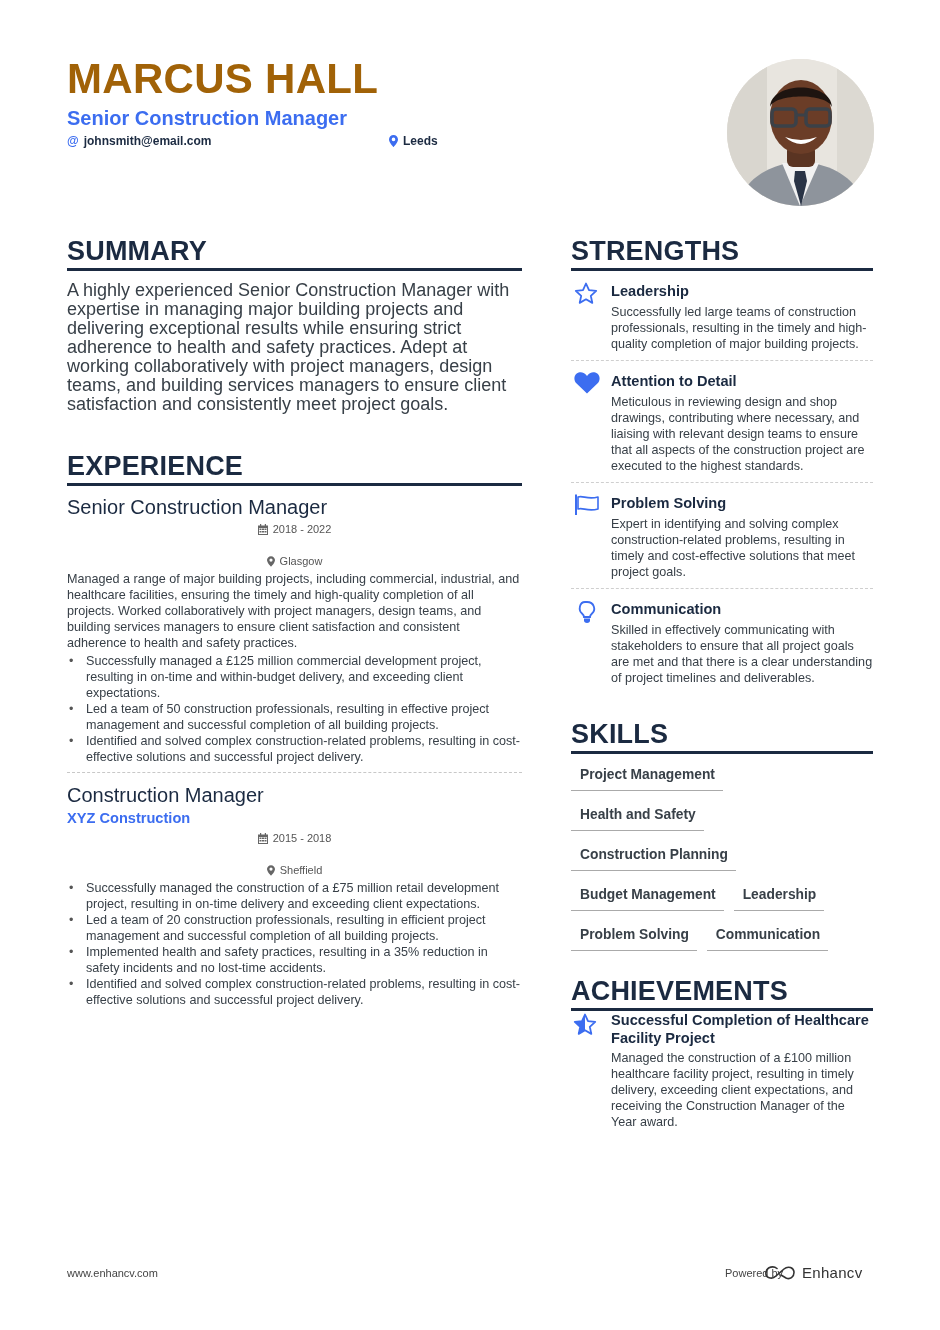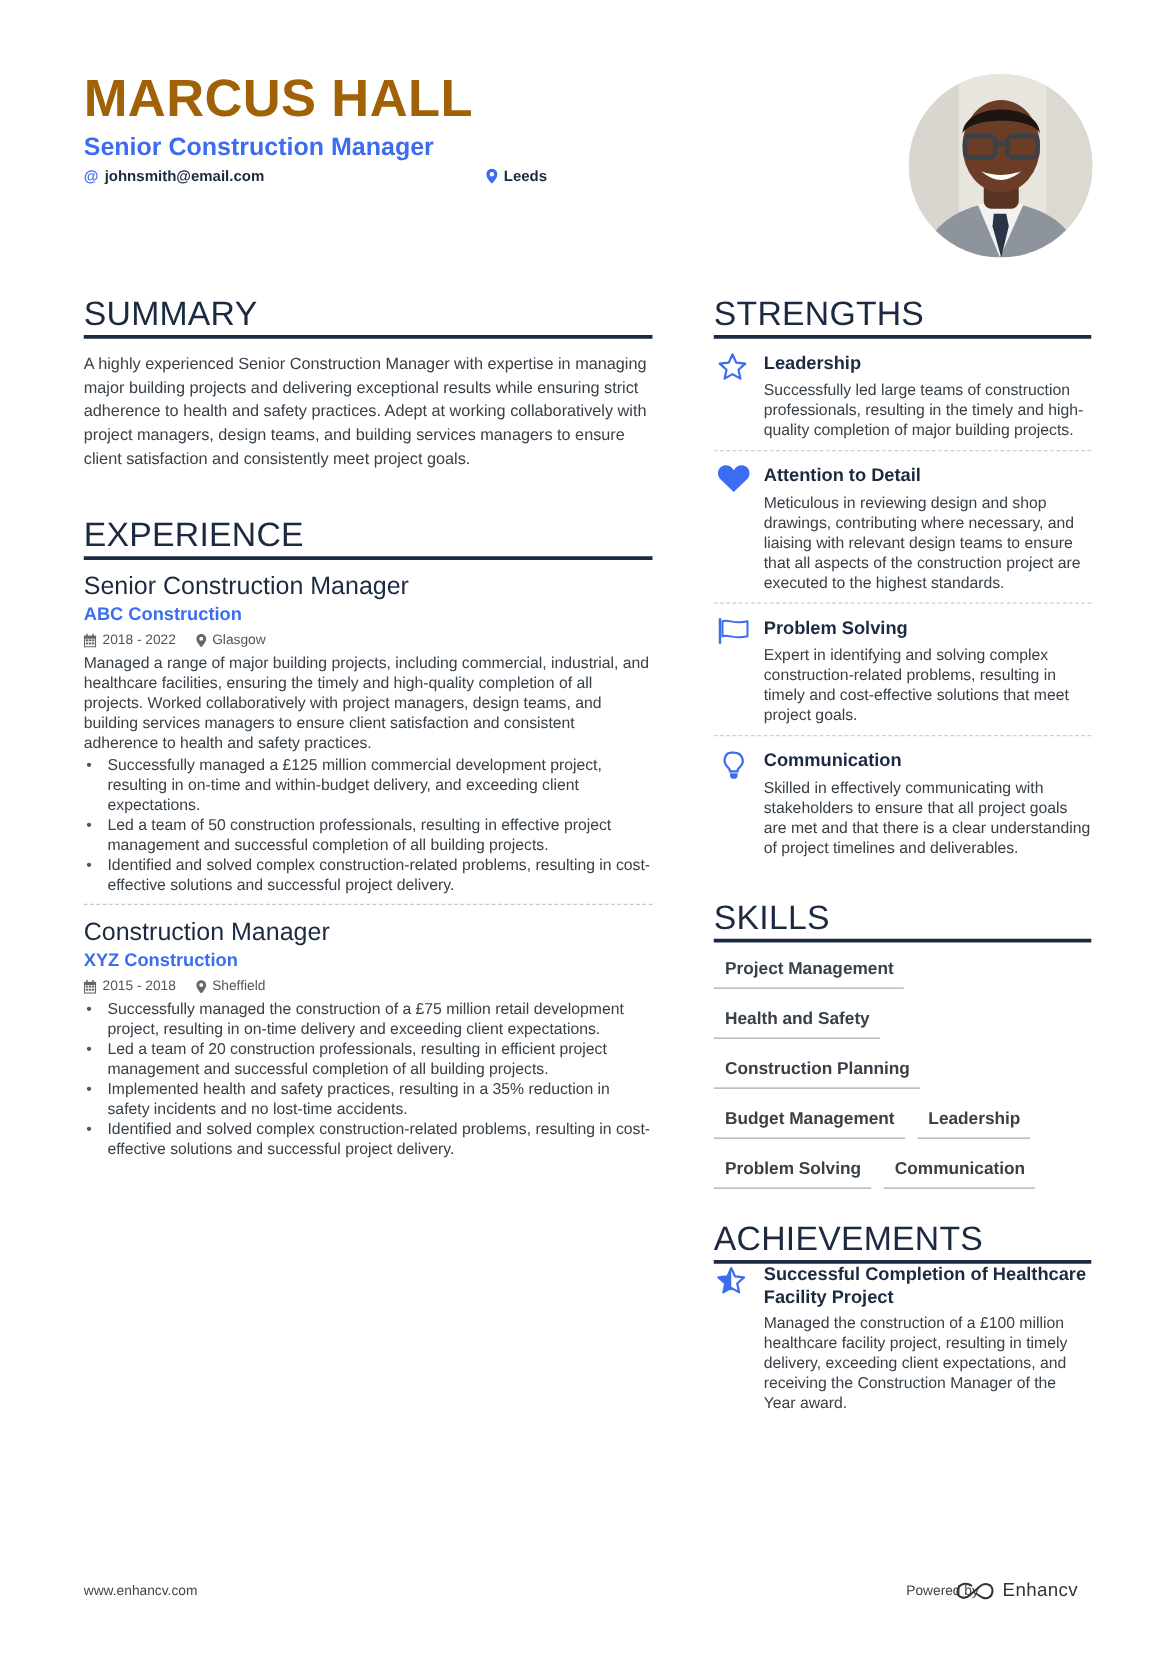--- a/index.html
+++ b/index.html
@@ -13,26 +13,26 @@
   .contact { position: absolute; top: 0; display: flex; align-items: center; gap: 5px; }
   .contact.email { left: 0; }
   .contact.loc { left: 322px; }
   .contact .ic { color: #3c6df0; font-size: 12px; }
 
   .photo { position: absolute; left: 727px; top: 59px; width: 147px; height: 147px; border-radius: 50%; overflow: hidden; background: #e9e6e0; }
 
   .col-left { position: absolute; left: 67px; top: 236px; width: 455px; }
   .col-right { position: absolute; left: 571px; top: 236px; width: 302px; }
 
-  .sec-title { font-size: 27px; font-weight: 400; color: #1b2a41; line-height: 30px; padding-bottom: 2px; border-bottom: 3px solid #1b2a41; letter-spacing: 0.2px; }
-  .para { font-size: 13px; line-height: 19px; color: #384048; margin-top: 10px; }
+  .sec-title { font-size: 27px; font-weight: 700; color: #1b2a41; line-height: 30px; padding-bottom: 2px; border-bottom: 3px solid #1b2a41; letter-spacing: 0.2px; }
+  .para { font-size: 18px; line-height: 19px; color: #384048; margin-top: 10px; }
 
   .job-title { font-size: 20px; color: #1b2a41; line-height: 24px; margin-top: 9px; }
   .company { font-size: 14.6px; font-weight: 700; color: #3c6df0; line-height: 20px; margin-top: 1px; }
-  .meta { display: flex; align-items: center; gap: 16px; font-size: 11px; color: #555; margin-top: 2px; line-height: 16px; }
+  .meta { display: flex; align-items: center; gap: 16px; font-size: 11px; color: #555; margin-top: 2px; line-height: 16px; flex-direction: column; }
   .meta span { display: inline-flex; align-items: center; gap: 5px; }
   .job-desc { font-size: 12.6px; line-height: 16px; color: #384048; margin-top: 2px; }
   .bullets { list-style: none; margin-top: 2px; }
   .bullets li { position: relative; padding-left: 19px; font-size: 12.6px; line-height: 16px; color: #384048; }
   .bullets li::before { content: "•"; position: absolute; left: 2px; top: 0; color: #555; }
   .dashed { border-top: 1px dashed #c8c8c8; margin-top: 7px; }
 
   .strength { display: flex; gap: 0; padding: 10px 0 8px 0; border-bottom: 1px dashed #cfcfcf; }
   .strength:last-child { border-bottom: none; }
   .strength .icon { width: 40px; flex: none; padding-left: 3px; padding-top: 1px; }
@@ -96,21 +96,20 @@
   <section>
     <h2 class="sec-title">SUMMARY</h2>
     <p class="para">A highly experienced Senior Construction Manager with expertise in managing major building projects and delivering exceptional results while ensuring strict adherence to health and safety practices. Adept at working collaboratively with project managers, design teams, and building services managers to ensure client satisfaction and consistently meet project goals.</p>
   </section>
 
   <section style="margin-top:37px;">
     <h2 class="sec-title">EXPERIENCE</h2>
 
     <div>
       <div class="job-title">Senior Construction Manager</div>
-      <div class="company">ABC Construction</div>
       <div class="meta">
         <span>
           <svg width="10" height="11" viewBox="0 0 10 11">
               <rect x="0" y="1.5" width="10" height="9.5" fill="#666"></rect>
               <rect x="1" y="4" width="8" height="6" fill="#fff"></rect>
               <rect x="1.5" y="4.5" width="2" height="1.5" fill="#666"></rect>
               <rect x="4" y="4.5" width="2" height="1.5" fill="#666"></rect>
               <rect x="6.5" y="4.5" width="2" height="1.5" fill="#666"></rect>
               <rect x="1.5" y="7" width="2" height="1.5" fill="#666"></rect>
               <rect x="4" y="7" width="2" height="1.5" fill="#666"></rect>

